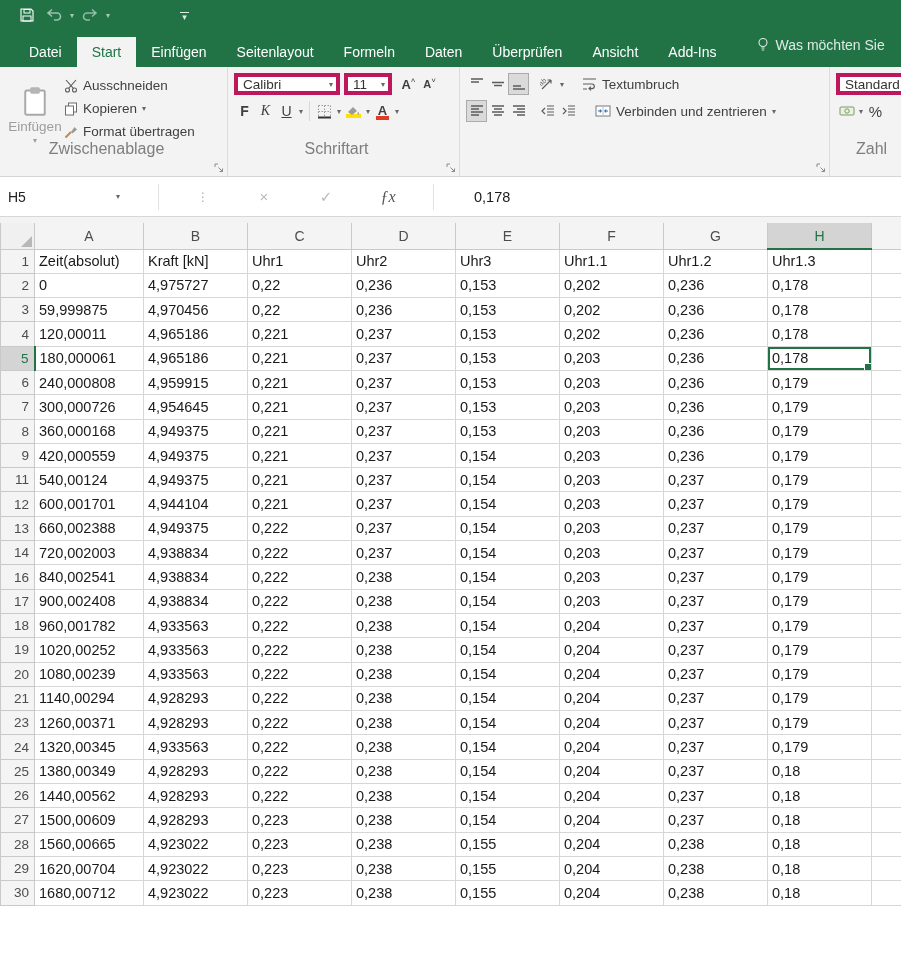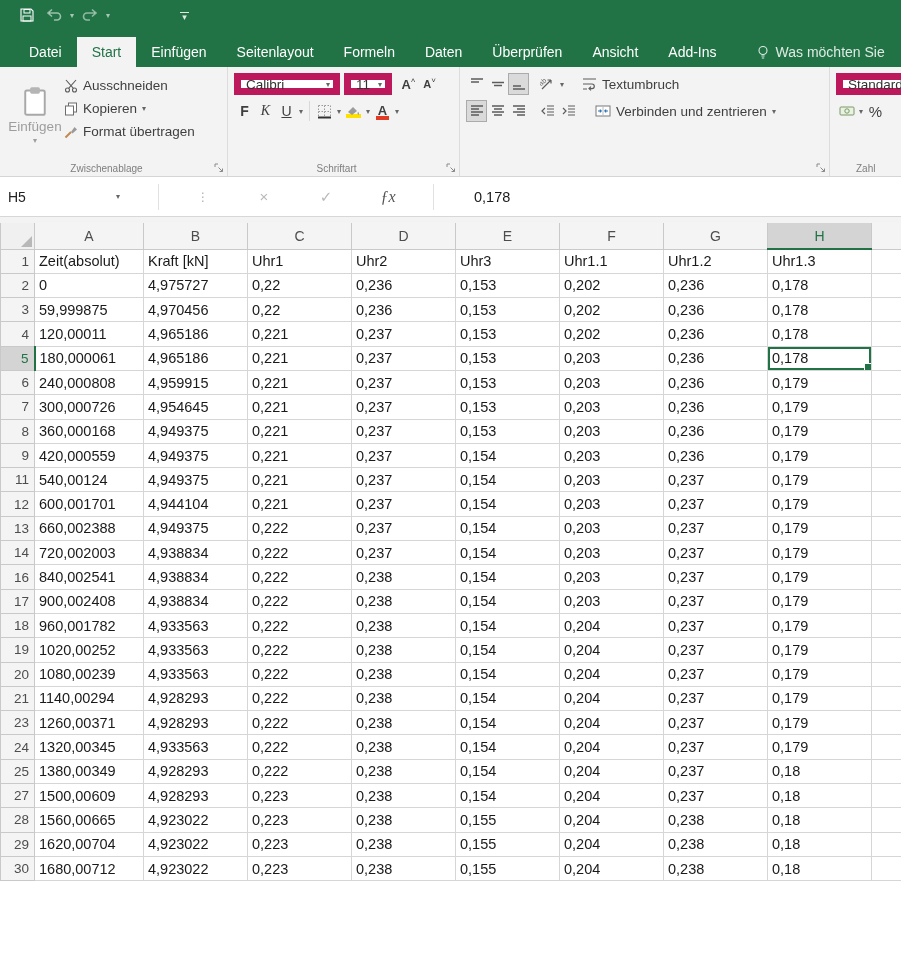--- a/index.html
+++ b/index.html
@@ -10,40 +10,40 @@
   .titlebar { height:30px; background:#217346; display:flex; align-items:center; padding-left:14px; }
   .qat-btn { display:flex; align-items:center; justify-content:center; height:24px; padding:0 5px; color:rgba(255,255,255,.65); }
   .qat-caret { font-size:8px; color:rgba(255,255,255,.6); padding:0 2px; }
   .qat-custom { margin-left:68px; color:rgba(255,255,255,.85); font-size:9px; display:flex; flex-direction:column; align-items:center; line-height:4px; }
   .qat-custom .bar { width:9px; border-top:1px solid rgba(255,255,255,.85); margin-bottom:2px; }
 
   
   .tabrow { height:37px; background:#217346; display:flex; align-items:flex-end; padding-left:14px; }
   .tab { height:30px; line-height:30px; padding:0 15px; color:#fff; font-size:14px; cursor:default;margin-top:32px; }
   .tab.selected { background:#f3f3f3; color:#217346; }
-  .tellme { height:30px; display:flex; align-items:center; gap:6px; margin-left:24px; color:rgba(255,255,255,.85); font-size:14px; white-space:nowrap; }
+  .tellme { height:30px; display:flex; align-items:flex-start; gap:6px; margin-left:24px; color:rgba(255,255,255,.85); font-size:14px; white-space:nowrap; }
 
   
   .ribbon { height:110px; background:#f3f3f3; border-bottom:1px solid #d5d5d5; display:flex; overflow:hidden; }
   .rgroup { position:relative; height:100%; border-right:1px solid #dcdcdc; padding:5px 4px 18px 6px; flex-shrink:0; }
-  .rg-label { position:absolute; bottom:2px; left:0; right:14px; text-align:center; font-size:10px; color:#7e7e7e; white-space:nowrap; }
+  .rg-label { position:absolute; bottom:18px; left:0; right:14px; text-align:center; font-size:16px; color:#7e7e7e; white-space:nowrap; }
   .launcher { position:absolute; right:3px; bottom:3px; width:10px; height:10px; }
   .g-clip { width:228px; display:flex; }
   .g-font { width:232px; }
   .g-align { width:370px; }
   .g-num  { flex:1; min-width:71px; border-right:none; }
 
   .paste-btn { width:58px; display:flex; flex-direction:column; align-items:center; justify-content:center; gap:2px; color:#9d9d9d; font-size:13.5px; }
   .paste-btn .caret { font-size:8px; color:#9d9d9d; }
   .clip-stack { display:flex; flex-direction:column; justify-content:flex-start; padding-top:2px; }
   .sbtn { display:flex; align-items:center; gap:5px; height:23px; font-size:13.5px; color:#3f3f3f; white-space:nowrap; }
   .sbtn .caret { font-size:8px; color:#666; }
 
   .rrow { display:flex; align-items:center; height:24px; margin-bottom:3px; }
-  .combo { background:#fff; border:7px solid #be185d; height:22px; display:flex; align-items:center; justify-content:space-between; padding:0 3px 0 5px; font-size:13.5px; color:#333; }
+  .combo { background:#fff; border:4px solid #be185d; height:22px; display:flex; align-items:center; justify-content:space-between; padding:0 3px 0 5px; font-size:13.5px; color:#333; }
   .combo .caret { font-size:8px; color:#666; margin-left:4px; }
   .fbtn { min-width:21px; height:22px; display:flex; align-items:center; justify-content:center; font-size:14px; color:#3f3f3f; padding:0 2px; }
   .fbtn.active { background:#dadada; border:1px solid #ababab; }
   .caret-s { font-size:8px; color:#666; padding:0 2px; }
   .vsep { width:1px; height:20px; background:#d9d9d9; margin:0 4px; }
   .underbar-y { width:15px; height:4px; background:#ffe100; margin-top:-2px; }
   .underbar-r { width:13px; height:4px; background:#e03b24; margin-top:-2px; }
   .letterA { font-size:13px; font-weight:bold; color:#3f3f3f; line-height:11px; }
   .lblbtn { display:flex; align-items:center; gap:5px; font-size:13.5px; color:#3f3f3f; white-space:nowrap; }
 
@@ -625,20 +625,32 @@
           <td>4,928293</td>
           <td>0,222</td>
           <td>0,238</td>
           <td>0,154</td>
           <td>0,204</td>
           <td>0,237</td>
           <td>0,18</td>
           <td></td>
         </tr>
         <tr>
+          <th>26</th>
+          <td>1440,00562</td>
+          <td>4,928293</td>
+          <td>0,222</td>
+          <td>0,238</td>
+          <td>0,154</td>
+          <td>0,204</td>
+          <td>0,237</td>
+          <td>0,18</td>
+          <td></td>
+        </tr>
+        <tr>
           <th>27</th>
           <td>1500,00609</td>
           <td>4,928293</td>
           <td>0,223</td>
           <td>0,238</td>
           <td>0,154</td>
           <td>0,204</td>
           <td>0,237</td>
           <td>0,18</td>
           <td></td>

